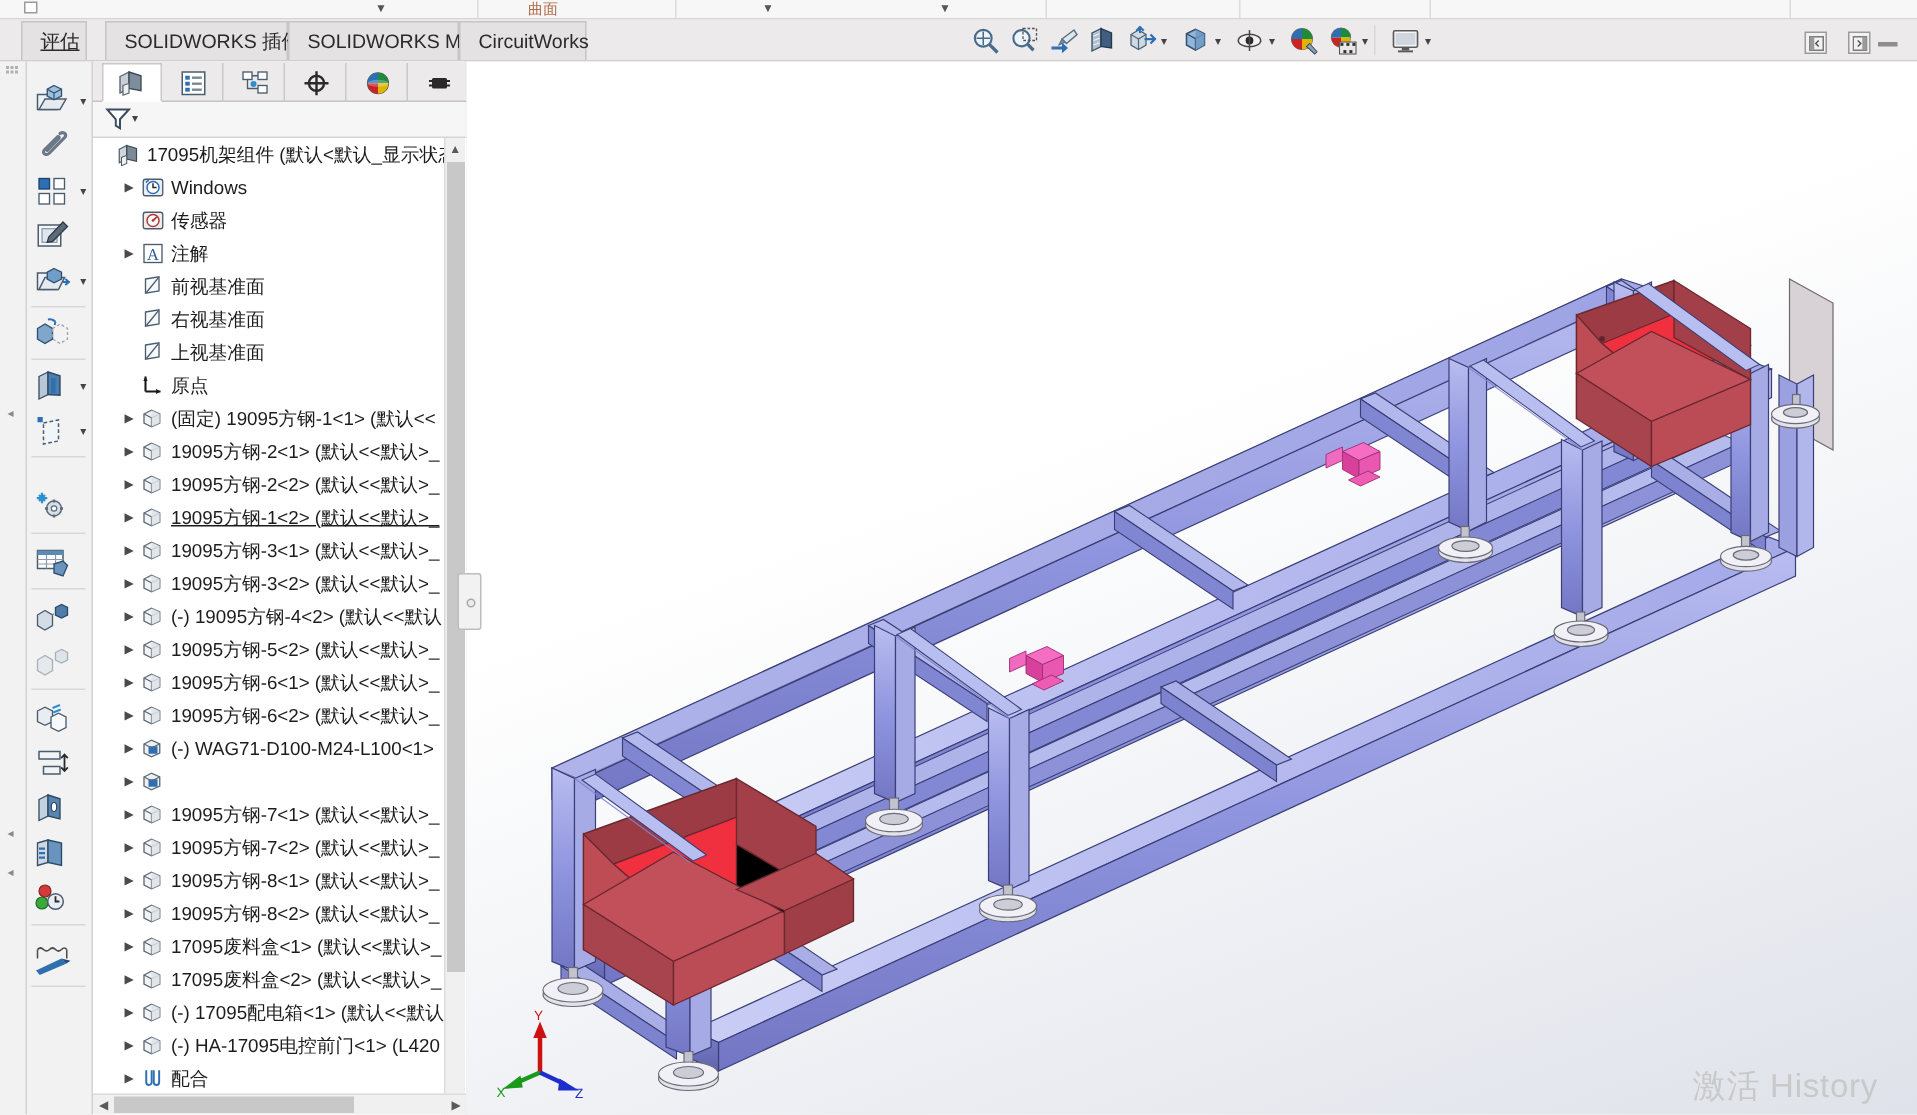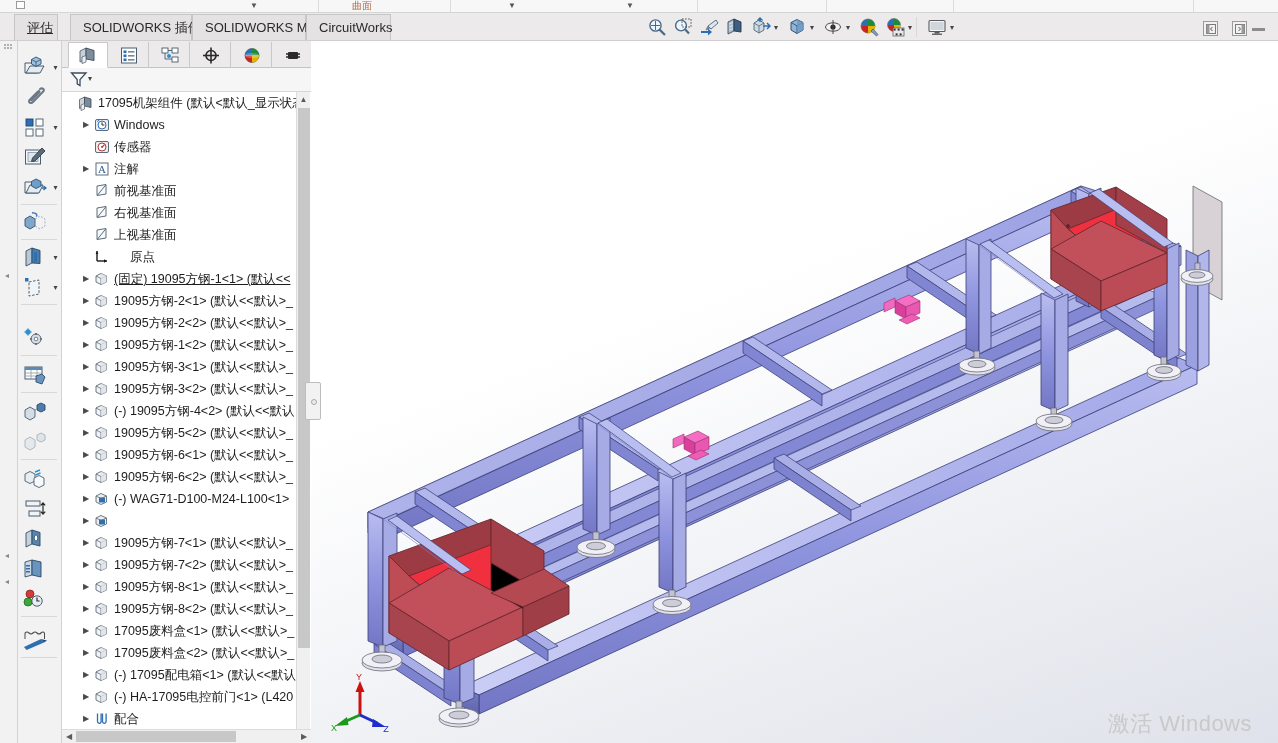--- a/index.html
+++ b/index.html
@@ -667,31 +667,31 @@
             </svg></span>
           <span class="nlabel" style="left: 52px;">上视基准面</span>
         </div>
         <div class="node">
           <span class="nicon" style="left: 32px;"><svg width="17" height="16" viewBox="0 0 17 16">
               <line x1="3" y1="2" x2="3" y2="12" stroke="#1a1a1a" stroke-width="1.4"></line>
               <line x1="3" y1="12" x2="13" y2="12" stroke="#1a1a1a" stroke-width="1.4"></line>
               <path d="M13 12 L10 10.3 L10 13.7 Z" fill="#1a1a1a"></path>
               <path d="M3 2 L1.6 5 L4.4 5 Z" fill="#1a1a1a"></path>
             </svg></span>
-          <span class="nlabel" style="left: 52px; margin-left: 16px;">原点</span>
-        </div>
-        <div class="node">
-          <span class="arrow" style="left: 18px;">▶</span>
-          <span class="nicon" style="left: 32px;"><svg width="17" height="16" viewBox="0 0 17 16">
-              <path d="M2 5 L7 2.5 L12.5 5 L12.5 11 L7 13.5 L2 11 Z" fill="#f2f3f5" stroke="#5d6a76" stroke-width="0.9"></path>
-              <path d="M2 5 L7 7.5 L12.5 5" fill="none" stroke="#5d6a76" stroke-width="0.8"></path>
-              <path d="M7 7.5 L7 13.5" fill="none" stroke="#5d6a76" stroke-width="0.8"></path>
-              <path d="M7 2.5 L12.5 5 L12.5 11 L7 13.5 Z" fill="#dfe3e8" opacity="0.85"></path>
-            </svg></span>
-          <span class="nlabel" style="left: 52px; text-decoration: underline;">(固定) 19095方钢-1&lt;1&gt;  (默认&lt;&lt;</span>
+          <span class="nlabel" style="left: 52px;">原点</span>
+        </div>
+        <div class="node">
+          <span class="arrow" style="left: 18px;">▶</span>
+          <span class="nicon" style="left: 32px;"><svg width="17" height="16" viewBox="0 0 17 16">
+              <path d="M2 5 L7 2.5 L12.5 5 L12.5 11 L7 13.5 L2 11 Z" fill="#f2f3f5" stroke="#5d6a76" stroke-width="0.9"></path>
+              <path d="M2 5 L7 7.5 L12.5 5" fill="none" stroke="#5d6a76" stroke-width="0.8"></path>
+              <path d="M7 7.5 L7 13.5" fill="none" stroke="#5d6a76" stroke-width="0.8"></path>
+              <path d="M7 2.5 L12.5 5 L12.5 11 L7 13.5 Z" fill="#dfe3e8" opacity="0.85"></path>
+            </svg></span>
+          <span class="nlabel" style="left: 52px;">(固定) 19095方钢-1&lt;1&gt;  (默认&lt;&lt;</span>
         </div>
         <div class="node">
           <span class="arrow" style="left: 18px;">▶</span>
           <span class="nicon" style="left: 32px;"><svg width="17" height="16" viewBox="0 0 17 16">
               <path d="M2 5 L7 2.5 L12.5 5 L12.5 11 L7 13.5 L2 11 Z" fill="#f2f3f5" stroke="#5d6a76" stroke-width="0.9"></path>
               <path d="M2 5 L7 7.5 L12.5 5" fill="none" stroke="#5d6a76" stroke-width="0.8"></path>
               <path d="M7 7.5 L7 13.5" fill="none" stroke="#5d6a76" stroke-width="0.8"></path>
               <path d="M7 2.5 L12.5 5 L12.5 11 L7 13.5 Z" fill="#dfe3e8" opacity="0.85"></path>
             </svg></span>
           <span class="nlabel" style="left: 52px;">19095方钢-2&lt;1&gt;  (默认&lt;&lt;默认&gt;_</span>
@@ -707,21 +707,21 @@
           <span class="nlabel" style="left: 52px;">19095方钢-2&lt;2&gt;  (默认&lt;&lt;默认&gt;_</span>
         </div>
         <div class="node">
           <span class="arrow" style="left: 18px;">▶</span>
           <span class="nicon" style="left: 32px;"><svg width="17" height="16" viewBox="0 0 17 16">
               <path d="M2 5 L7 2.5 L12.5 5 L12.5 11 L7 13.5 L2 11 Z" fill="#f2f3f5" stroke="#5d6a76" stroke-width="0.9"></path>
               <path d="M2 5 L7 7.5 L12.5 5" fill="none" stroke="#5d6a76" stroke-width="0.8"></path>
               <path d="M7 7.5 L7 13.5" fill="none" stroke="#5d6a76" stroke-width="0.8"></path>
               <path d="M7 2.5 L12.5 5 L12.5 11 L7 13.5 Z" fill="#dfe3e8" opacity="0.85"></path>
             </svg></span>
-          <span class="nlabel" style="left: 52px;">19095方钢-1&lt;2&gt;  (默认&lt;&lt;默认&gt;_</span>
+          <span class="nlabel" style="left: 52px; text-decoration: underline;">19095方钢-1&lt;2&gt;  (默认&lt;&lt;默认&gt;_</span>
         </div>
         <div class="node">
           <span class="arrow" style="left: 18px;">▶</span>
           <span class="nicon" style="left: 32px;"><svg width="17" height="16" viewBox="0 0 17 16">
               <path d="M2 5 L7 2.5 L12.5 5 L12.5 11 L7 13.5 L2 11 Z" fill="#f2f3f5" stroke="#5d6a76" stroke-width="0.9"></path>
               <path d="M2 5 L7 7.5 L12.5 5" fill="none" stroke="#5d6a76" stroke-width="0.8"></path>
               <path d="M7 7.5 L7 13.5" fill="none" stroke="#5d6a76" stroke-width="0.8"></path>
               <path d="M7 2.5 L12.5 5 L12.5 11 L7 13.5 Z" fill="#dfe3e8" opacity="0.85"></path>
             </svg></span>
           <span class="nlabel" style="left: 52px;">19095方钢-3&lt;1&gt;  (默认&lt;&lt;默认&gt;_</span>
@@ -1142,16 +1142,16 @@
         <line x1="31" y1="44" x2="15" y2="51" stroke="#1a9a1a" stroke-width="3"></line>
         <path d="M6 55 L18 46 L19.5 54 Z" fill="#1a9a1a"></path>
         <text x="5" y="60" font-size="9" fill="#1a9a1a" font-family="Liberation Sans, sans-serif" text-anchor="middle">X</text>
 
         <line x1="31" y1="44" x2="48" y2="52" stroke="#1e2ecc" stroke-width="3"></line>
         <path d="M57 56 L44 48 L43 56 Z" fill="#1e2ecc"></path>
         <text x="57" y="61" font-size="9" fill="#1e2ecc" font-family="Liberation Sans, sans-serif" text-anchor="middle">Z</text>
       </svg>
     </div>
 
-    <div class="wm">激活 Windows</div>
+    <div class="wm">激活 History</div>
   </div>
 
 </div>
 
 </body></html>

